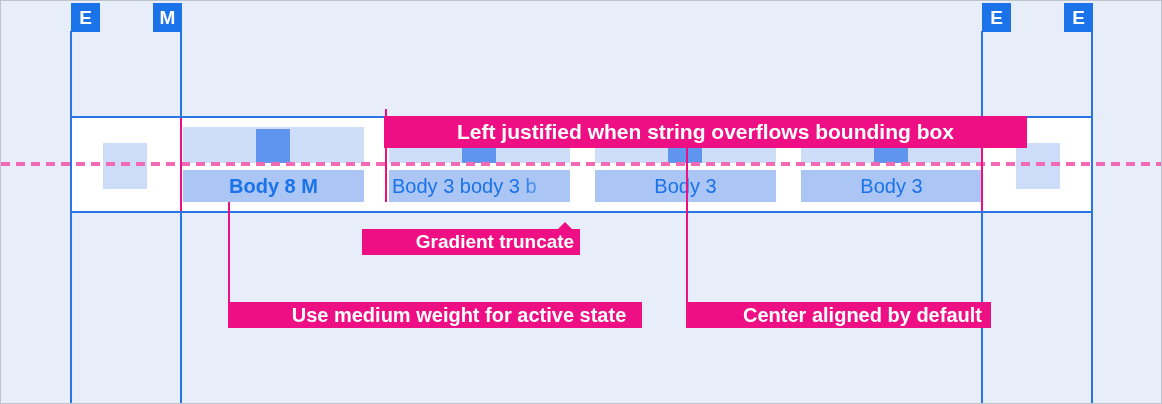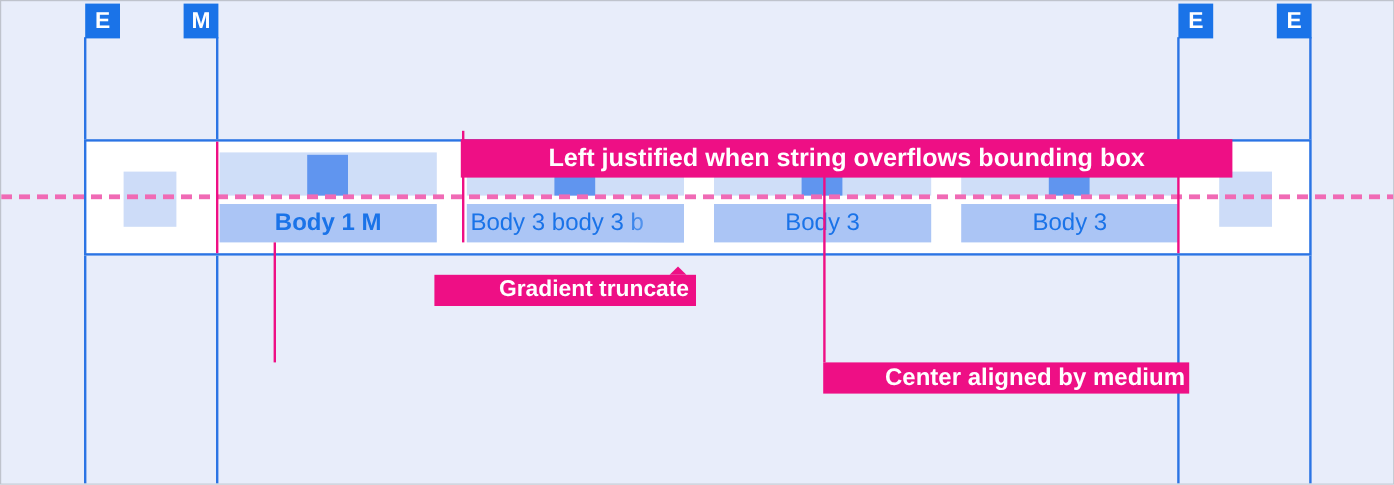--- a/index.html
+++ b/index.html
@@ -58,21 +58,21 @@
   <div class="guide" style="left:1090px;"></div>
 
   <div id="tabbar"></div>
 
   <div class="margin-sq" style="left:102px;"></div>
   <div class="margin-sq" style="left:1015px;"></div>
 
   <div>
     <div class="tab-top" style="left:182px;"></div>
     <div class="tab-icon" style="left:255px;"></div>
-    <div class="tab-strip active" style="left:182px;">Body 1 M</div>
+    <div class="tab-strip active" style="left:182px;">Body 8 M</div>
   </div>
 
   <div>
     <div class="tab-top" style="left:388px;"></div>
     <div class="tab-icon" style="left:461px;"></div>
     <div class="tab-strip overflow" style="left:388px;width:181px;">Body 3 body 3 b</div>
     <div class="fade" style="left:517px;"></div>
   </div>
 
   <div>
@@ -96,21 +96,22 @@
   <div class="pinkline" style="left:227px;top:201px;height:100px;"></div>
   <div class="pinkline" style="left:685px;top:130px;height:171px;"></div>
 
   <div class="plabel big" style="left:383px;top:79px;width:643px;margin-top:36px;">Left justified when string overflows bounding box</div>
 
   <div class="plabel small" style="left:361px;top:228px;width:218px;">
     <span class="pointer-up" style="left:196px;"></span>
     <span>Gradient truncate</span>
   </div>
 
+  <div class="plabel small" style="left:227px;top:301px;width:414px;font-size:20px;">Use medium weight for active state</div>
 
-  <div class="plabel small" style="left:685px;top:301px;width:305px;font-size:20px;">Center aligned by medium</div>
+  <div class="plabel small" style="left:685px;top:301px;width:305px;font-size:20px;">Center aligned by default</div>
 
   <div class="badge" style="left:70px;">E</div>
   <div class="badge" style="left:152px;">M</div>
   <div class="badge" style="left:981px;">E</div>
   <div class="badge" style="left:1063px;">E</div>
 
 </div>
 
 </body></html>

